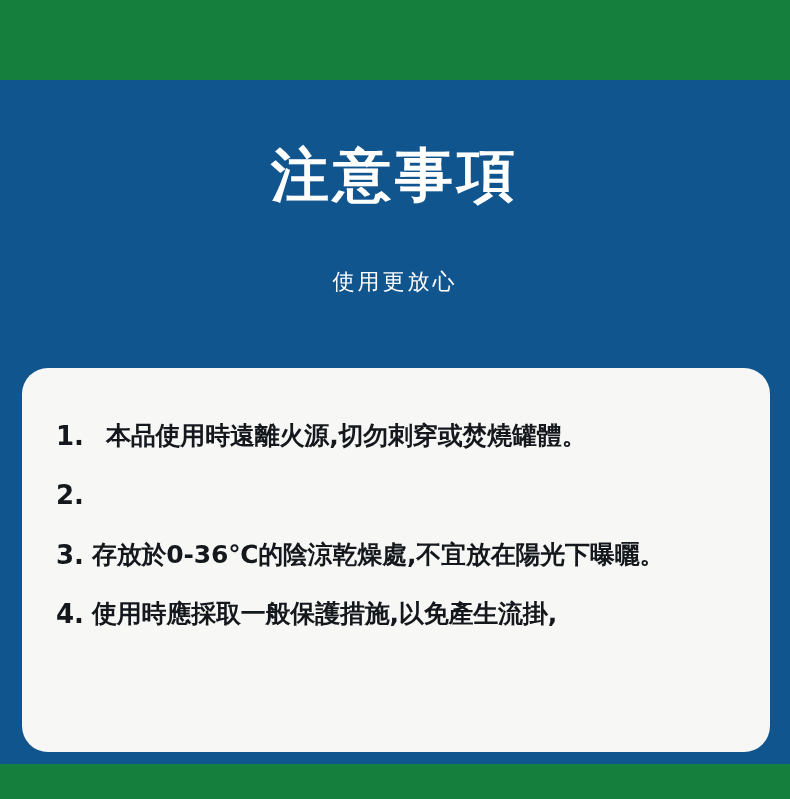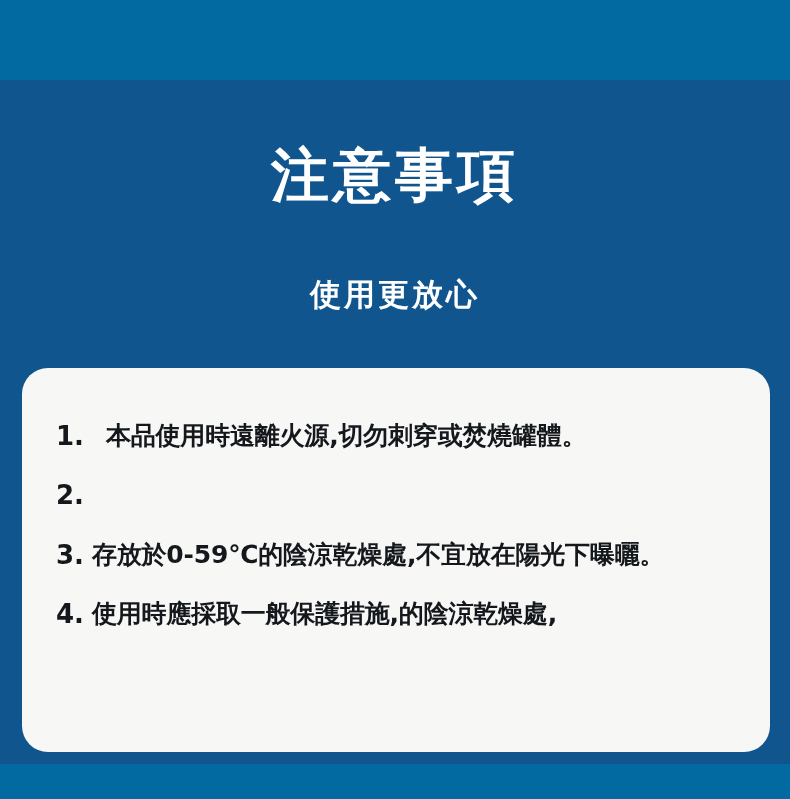--- a/index.html
+++ b/index.html
@@ -10,21 +10,21 @@
     width: 790px;
     height: 799px;
     background: #ffffff;
     font-family: "Liberation Sans", sans-serif;
     overflow: hidden;
   }
   .page {
     position: relative;
     width: 790px;
     height: 799px;
-    background: #0369a1;
+    background: #15803d;
   }
   .banner {
     position: absolute;
     left: 0;
     top: 80px;
     width: 790px;
     height: 684px;
     background: #11558f;
   }
   .heading-block {
@@ -38,25 +38,25 @@
     font-family: "DejaVu Sans", "Liberation Sans", sans-serif;
     font-size: 58px;
     font-weight: bold;
     color: #ffffff;
     letter-spacing: 4px;
     line-height: 1.05;
     margin: 0;
   }
   .subtitle {
     font-family: "DejaVu Sans", "Liberation Sans", sans-serif;
-    font-size: 31px;
-    font-weight: bold;
+    font-size: 22px;
+    font-weight: normal;
     color: #ffffff;
     letter-spacing: 3px;
-    margin: 16px;
+    margin: 9px;
     padding-top: 52px;
   }
   .card {
     position: absolute;
     left: 22px;
     top: 368px;
     width: 748px;
     height: 384px;
     background: #f7f7f5;
     border-radius: 26px;
@@ -113,26 +113,26 @@
         <span class="num">1.</span>
         <span class="txt">本品使用時遠離火源,切勿刺穿或焚燒罐體。</span>
       </li>
 
       <li class="note note-2">
         <span class="num">2.</span>
       </li>
 
       <li class="note note-3">
         <span class="num">3.</span>
-        <span class="txt">存放於0-59℃的陰涼乾燥處,不宜放在陽光下曝曬。</span>
+        <span class="txt">存放於0-36℃的陰涼乾燥處,不宜放在陽光下曝曬。</span>
       </li>
 
       <li class="note note-4">
         <span class="num">4.</span>
         <span class="txt">
-          <span>使用時應採取一般保護措施,的陰涼乾燥處,</span>
+          <span>使用時應採取一般保護措施,以免產生流掛,</span>
         </span>
       </li>
 
     </ul>
   </div>
 
 </div>
 
 </body></html>

